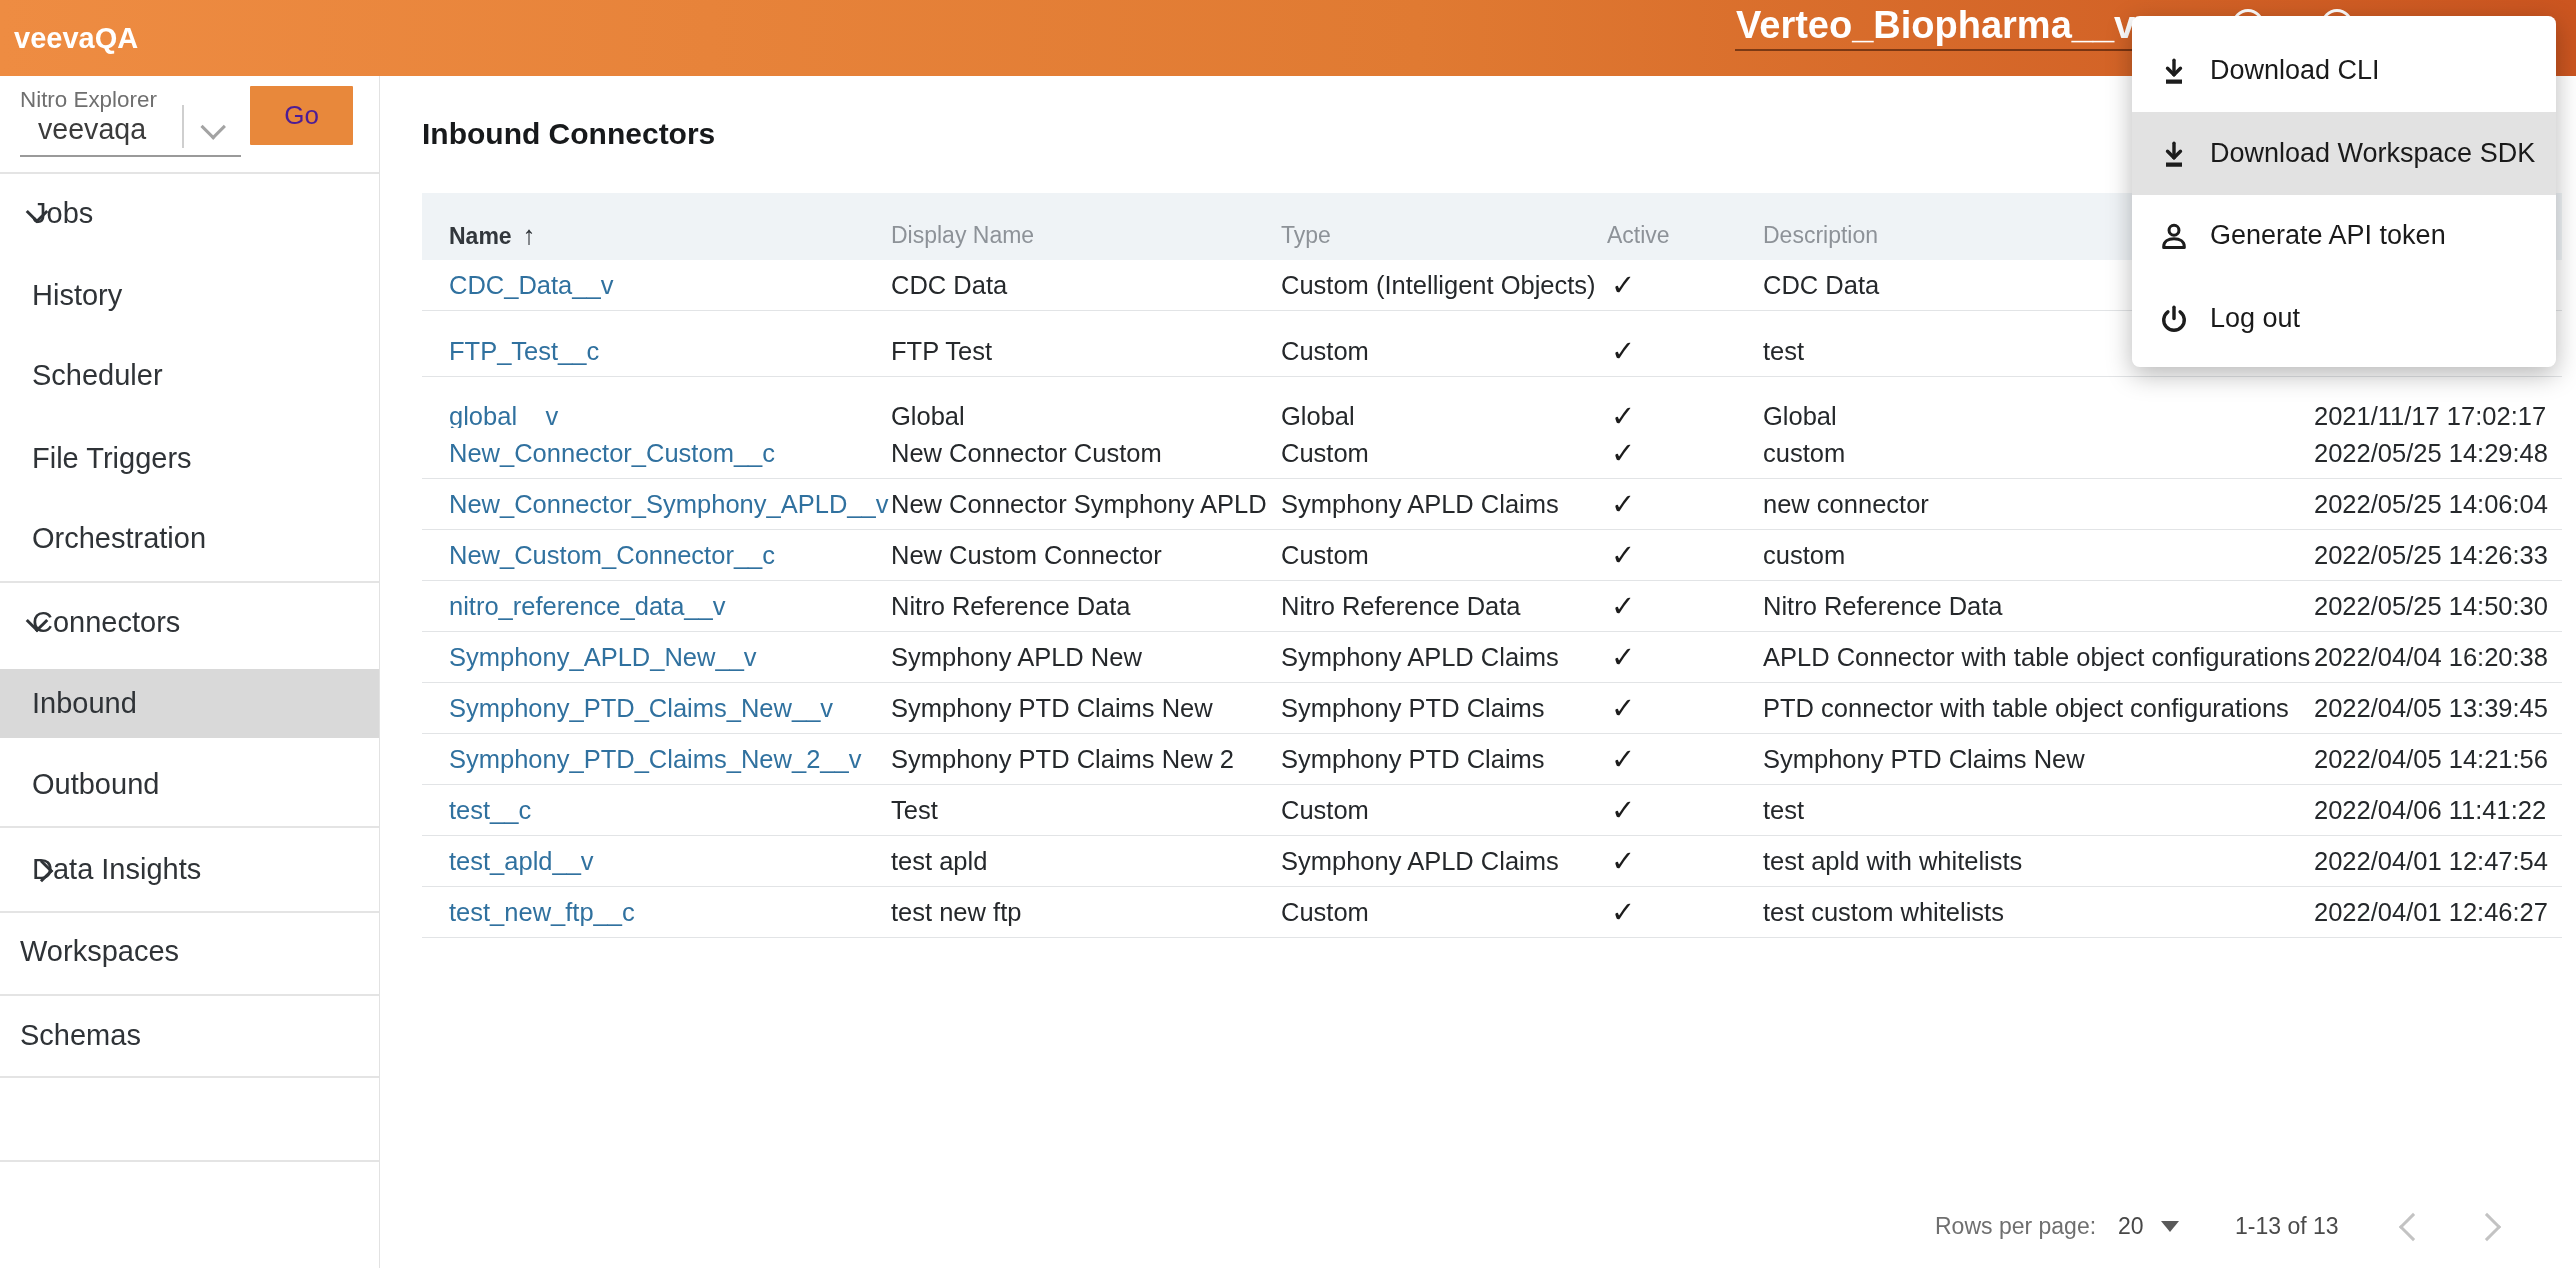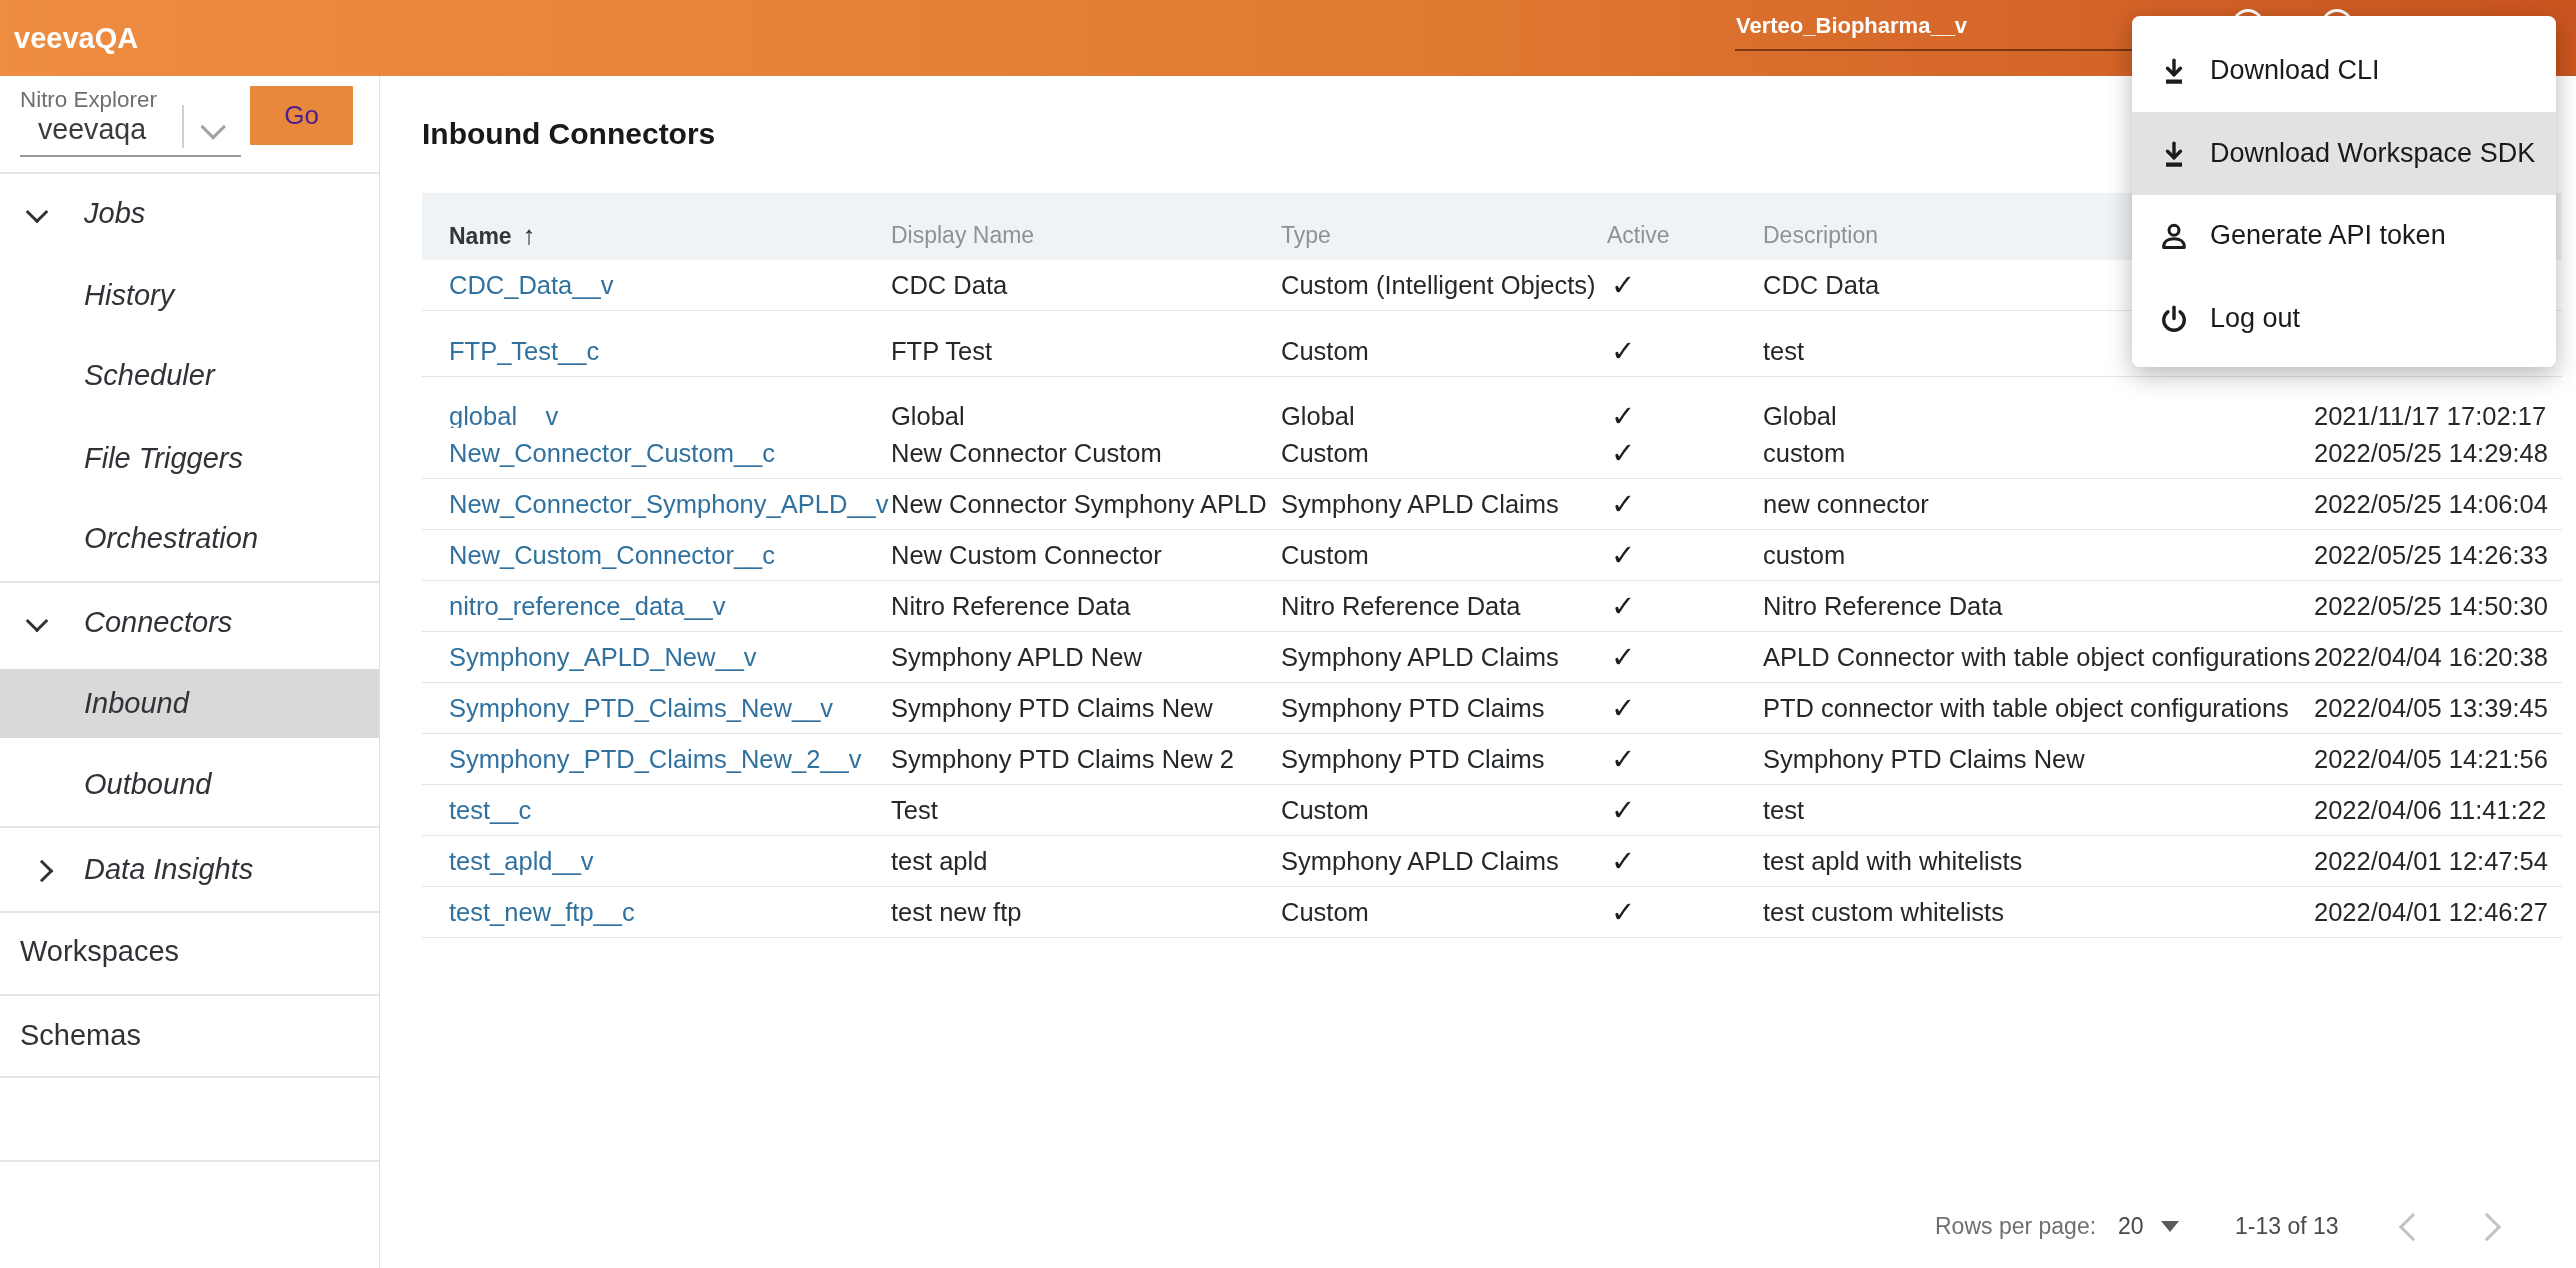--- a/index.html
+++ b/index.html
@@ -5,21 +5,21 @@
   html,body{margin:0;padding:0;background:#ffffff;}
   .stage{position:relative;width:2576px;height:1269px;overflow:hidden;
          font-family:"Liberation Sans", sans-serif;background:#ffffff;}
 
   
   .topbar{position:absolute;left:0;top:0;width:2576px;height:76px;
           background:linear-gradient(90deg,#EE8C42 0%,#E07A32 55%,#CB5520 100%);}
   .brand{position:absolute;left:14px;top:0;height:76px;line-height:76px;
          color:#ffffff;font-size:29px;font-weight:bold;}
   .dna{position:absolute;left:1736px;top:0;height:51px;line-height:51px;
-       color:#ffffff;font-size:22px;font-weight:bold;}
+       color:#ffffff;font-size:38px;font-weight:bold;}
   .dna-line{position:absolute;left:1735px;top:49px;width:400px;height:2.3px;
             background:rgba(45,12,0,0.55);}
   .ring{position:absolute;top:9.3px;width:32px;height:32px;border:3.1px solid #ffffff;
         border-radius:50%;box-sizing:border-box;z-index:5;}
   .ring.r1{left:2232px;}
   .ring.r2{left:2321px;}
 
   
   .sidebar{position:absolute;left:0;top:76px;width:379px;height:1193px;
            background:#ffffff;border-right:1.5px solid #e2e2e2;}
@@ -31,21 +31,21 @@
   .exp-chev{position:absolute;left:204px;top:42px;width:15.4px;height:15.4px;
             border-right:3.1px solid #a3a3a3;border-bottom:3.1px solid #a3a3a3;
             transform:rotate(45deg);}
   .exp-underline{position:absolute;left:20px;top:79px;width:221px;height:1.5px;background:#9a9a9a;}
   .go-btn{position:absolute;left:250px;top:10px;width:103px;height:59px;background:#E8883B;
           border:none;border-radius:1px;color:#4c1d95;font-size:26px;cursor:pointer;
           font-family:"Liberation Sans",sans-serif;}
   .sdiv{position:absolute;left:0;width:379px;height:1.5px;background:#e4e4e4;}
   .nav{position:absolute;left:0;width:379px;height:69px;display:flex;align-items:center;
        font-size:29px;color:#2f3337;box-sizing:border-box;cursor:pointer;}
-  .nav.ind-a{padding-left:84px;font-style:italic;}   
+  .nav.ind-a{padding-left:32px;}   
   .nav.ind-b{padding-left:20px;}   
   .nav.sel{background:#d9d9d9;}
   .chev{position:absolute;width:13px;height:13px;border-right:3.1px solid #2f3337;
         border-bottom:3.1px solid #2f3337;}
   .chev.down{left:29px;top:25px;transform:rotate(45deg);}
   .chev.right{left:34px;top:28px;transform:rotate(-45deg);}
 
   
   .page-title{position:absolute;left:422px;top:117px;font-size:30px;font-weight:bold;color:#17191b;}
   .thead{position:absolute;left:422px;top:193px;width:2140px;height:83px;background:#eff3f6;

